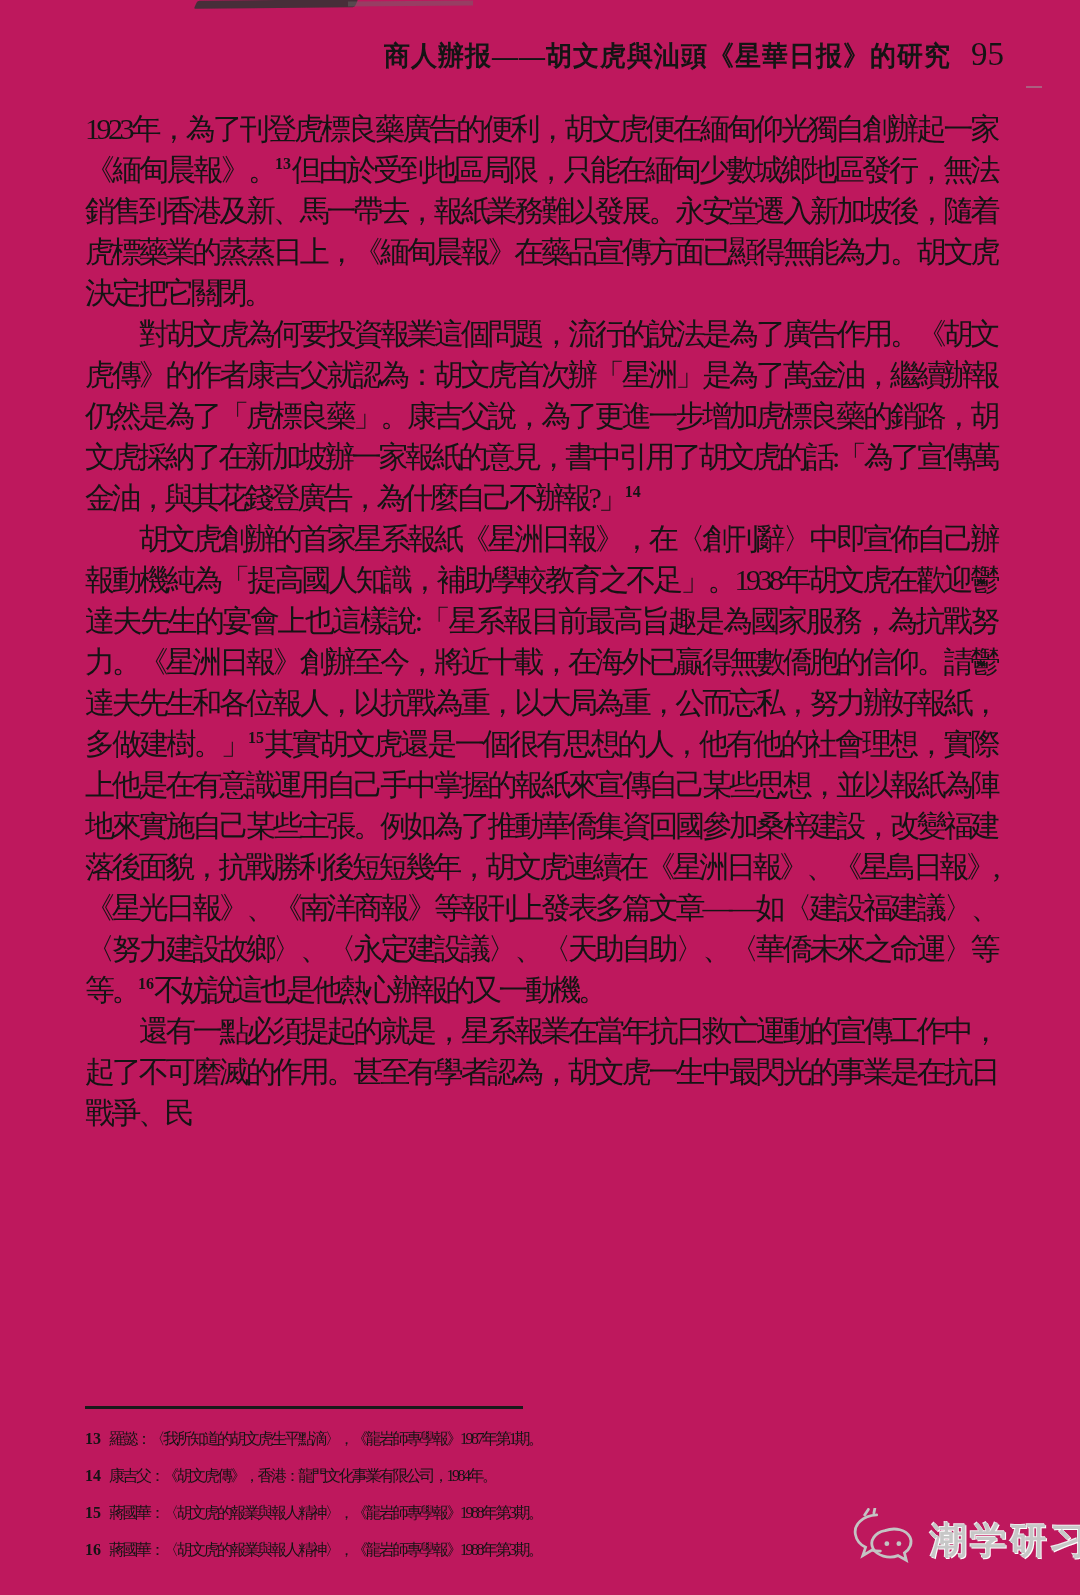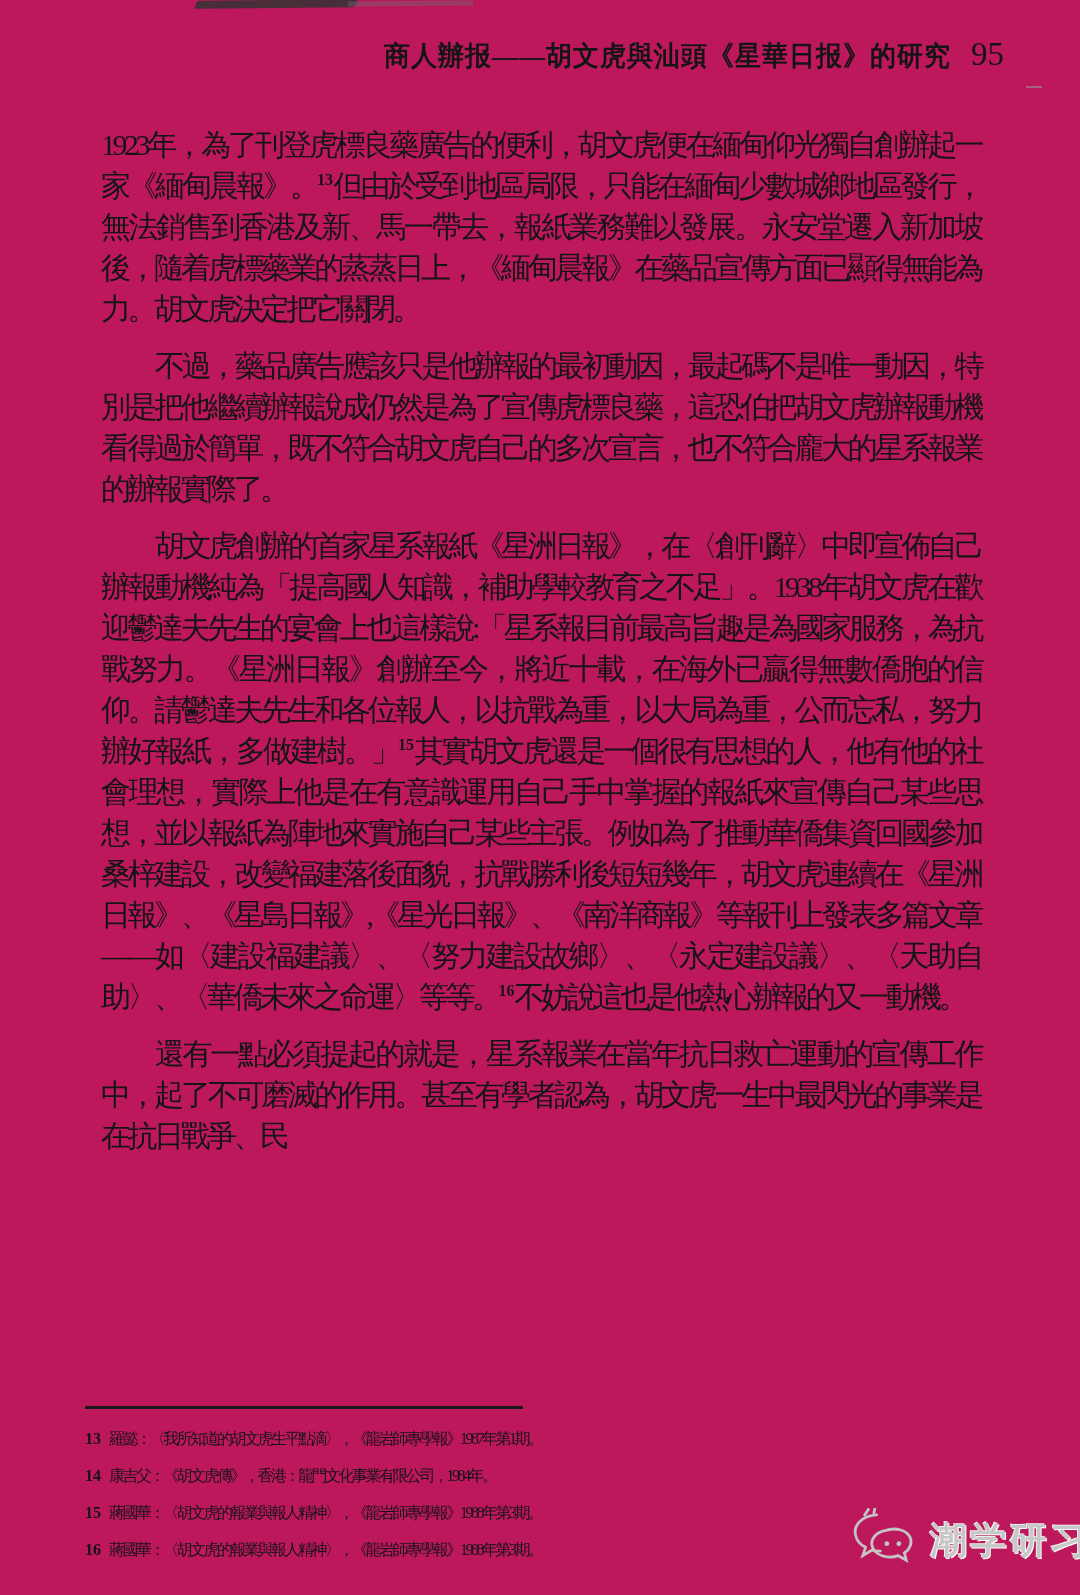--- a/index.html
+++ b/index.html
@@ -41,21 +41,21 @@
   .running-head .pageno {
     font-size: 33px; font-weight: normal; margin-left: 20px;
     font-family: "Liberation Serif", serif;
   }
 
   
   .doc-body {
     position: absolute; left: 85px; top: 108px; width: 912px;
   }
   .para {
-    margin: 16px;
+    margin: 0;
     font-size: 30px;
     line-height: 41px;
     letter-spacing: -3.5px;
     text-align: justify;
     text-justify: inter-ideograph;
   }
   .para.indent { text-indent: 54px; }
   .para sup {
     font-size: 16px; letter-spacing: 0; line-height: 0;
     vertical-align: super; font-weight: bold;
@@ -97,21 +97,21 @@
   <div class="smudge-b"></div>
   <div class="edge-tick"></div>
 
   <div class="running-head">
     <span class="title">商人辦报——胡文虎與汕頭《星華日报》的研究</span>
     <span class="pageno">95</span>
   </div>
 
   <div class="doc-body">
       <p class="para"><span>1923年，為了刊登虎標良藥廣告的便利，胡文虎便在緬甸仰光獨自創辦起一家《緬甸晨報》。</span><sup>13</sup><span>但由於受到地區局限，只能在緬甸少數城鄉地區發行，無法銷售到香港及新、馬一帶去，報紙業務難以發展。永安堂遷入新加坡後，隨着虎標藥業的蒸蒸日上，《緬甸晨報》在藥品宣傳方面已顯得無能為力。胡文虎決定把它關閉。</span></p>
-      <p class="para indent"><span>不過，藥品廣告應該只是他辦報的最初動因，最起碼不是唯一動因，特別是把他繼續辦報說成仍然是為了宣傳虎標良藥，這恐伯把胡文虎辦報動機看得過於簡單，既不符合胡文虎自己的多次宣言，也不符合龐大的星系報業的辦報實際了。</span></p>
+      <p class="para indent"><span>對胡文虎為何要投資報業這個問題，流行的說法是為了廣告作用。《胡文虎傳》的作者康吉父就認為：胡文虎首次辦「星洲」是為了萬金油，繼續辦報仍然是為了「虎標良藥」。康吉父說，為了更進一步增加虎標良藥的銷路，胡文虎採納了在新加坡辦一家報紙的意見，書中引用了胡文虎的話:「為了宣傳萬金油，與其花錢登廣告，為什麼自己不辦報?」</span><sup>14</sup></p>
       <p class="para indent"><span>胡文虎創辦的首家星系報紙《星洲日報》，在〈創刊辭〉中即宣佈自己辦報動機純為「提高國人知識，補助學較教育之不足」。1938年胡文虎在歡迎鬱達夫先生的宴會上也這樣說:「星系報目前最高旨趣是為國家服務，為抗戰努力。《星洲日報》創辦至今，將近十載，在海外已贏得無數僑胞的信仰。請鬱達夫先生和各位報人，以抗戰為重，以大局為重，公而忘私，努力辦好報紙，多做建樹。」</span><sup>15</sup><span>其實胡文虎還是一個很有思想的人，他有他的社會理想，實際上他是在有意識運用自己手中掌握的報紙來宣傳自己某些思想，並以報紙為陣地來實施自己某些主張。例如為了推動華僑集資回國參加桑梓建設，改變福建落後面貌，抗戰勝利後短短幾年，胡文虎連續在《星洲日報》、《星島日報》,《星光日報》、《南洋商報》等報刊上發表多篇文章——如〈建設福建議〉、〈努力建設故鄉〉、〈永定建設議〉、〈天助自助〉、〈華僑未來之命運〉等等。</span><sup>16</sup><span>不妨說這也是他熱心辦報的又一動機。</span></p>
       <p class="para indent"><span>還有一點必須提起的就是，星系報業在當年抗日救亡運動的宣傳工作中，起了不可磨滅的作用。甚至有學者認為，胡文虎一生中最閃光的事業是在抗日戰爭、民</span></p>
     </div>
 
   <div class="footnote-rule"></div>
   <div class="footnotes">
       <div class="footnote"><span class="fn-num">13</span><span>羅懿：〈我所知道的胡文虎生平點滴〉，《龍岩師專學報》1987年第1期。</span></div>
       <div class="footnote"><span class="fn-num">14</span><span>康吉父：《胡文虎傳》，香港：龍門文化事業有限公司，1984年。</span></div>
       <div class="footnote"><span class="fn-num">15</span><span>蔣國華：〈胡文虎的報業與報人精神〉，《龍岩師專學報》1988年第3期。</span></div>
       <div class="footnote"><span class="fn-num">16</span><span>蔣國華：〈胡文虎的報業與報人精神〉，《龍岩師專學報》1988年第3期。</span></div>

